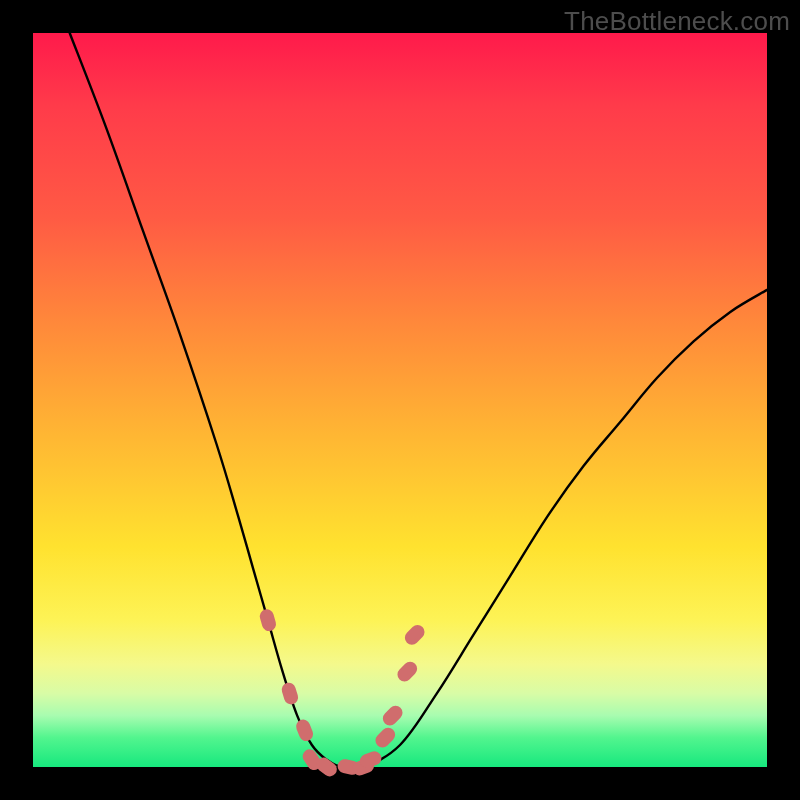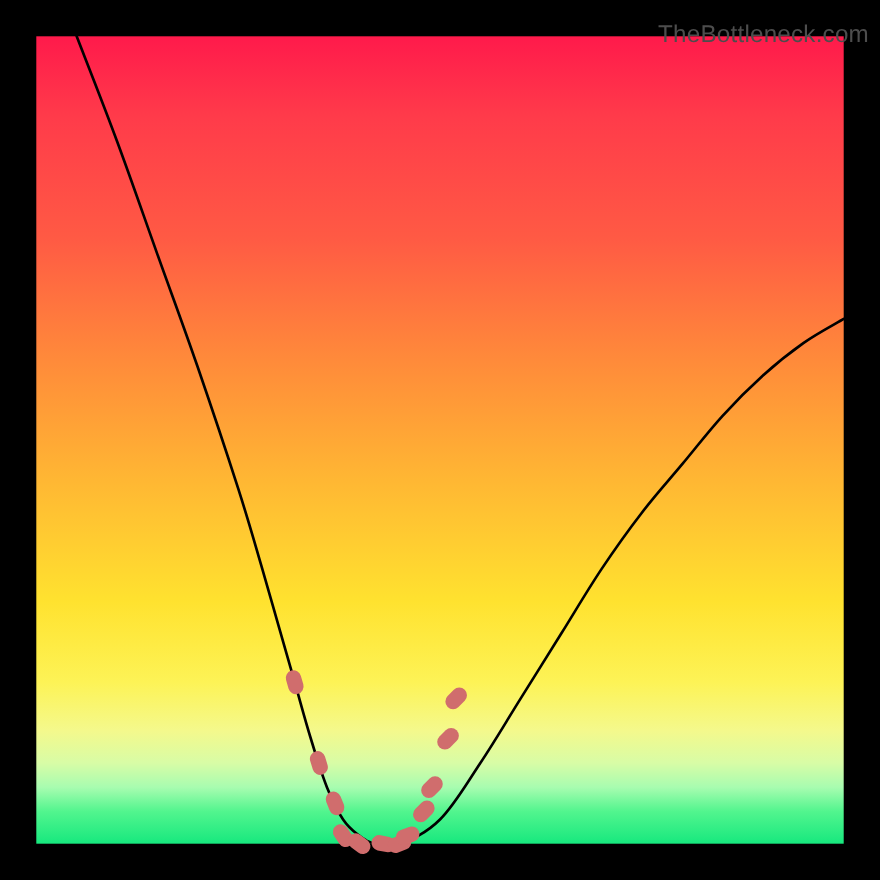--- a/index.html
+++ b/index.html
@@ -37,24 +37,24 @@
       #fdf356 80%,
       #f4f98c 86%,
       #d8fca6 90%,
       #a8fcb0 93%,
       #52f58e 96%,
       #17e87e 100%
     );
   }
   .watermark {
     position: absolute;
-    top: 18px;
+    top: 6px;
     right: 10px;
     color: #4d4d4d;
-    font-size: 22px;
+    font-size: 26px;
     font-weight: 400;
     letter-spacing: 0.2px;
     z-index: 5;
   }
   svg.curve {
     position: absolute;
     left: 0;
     top: 0;
     width: 734px;
     height: 734px;

